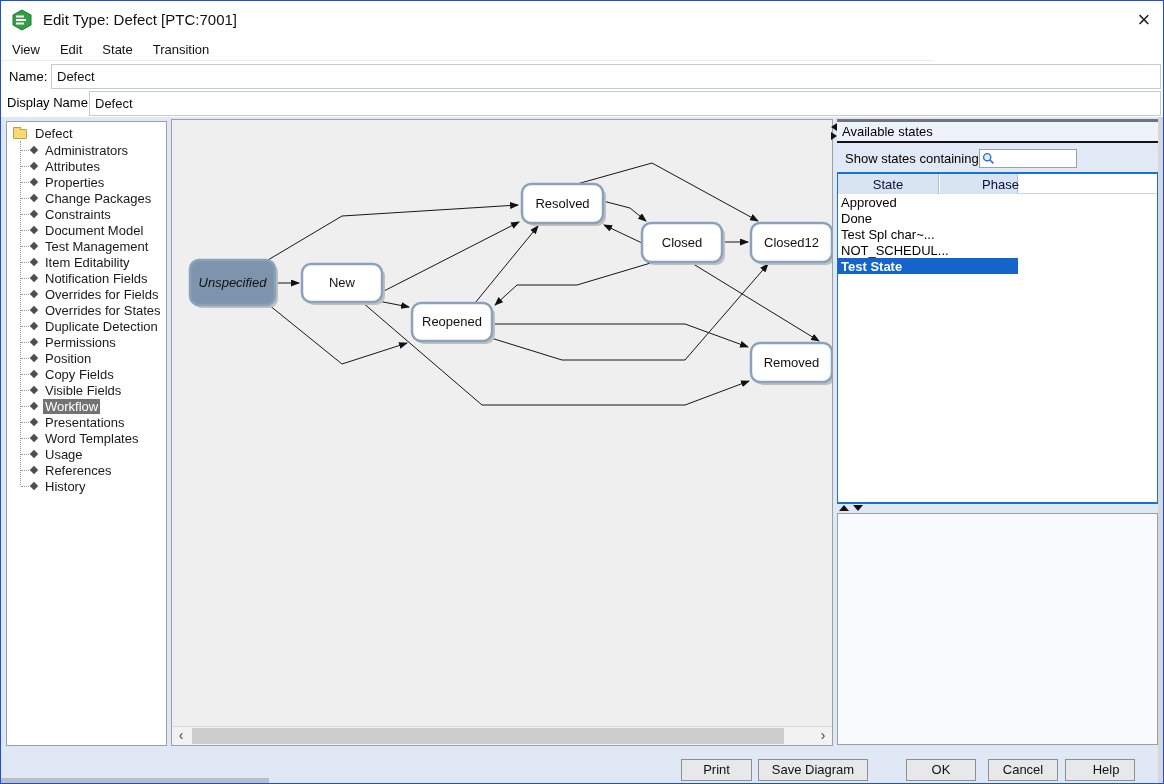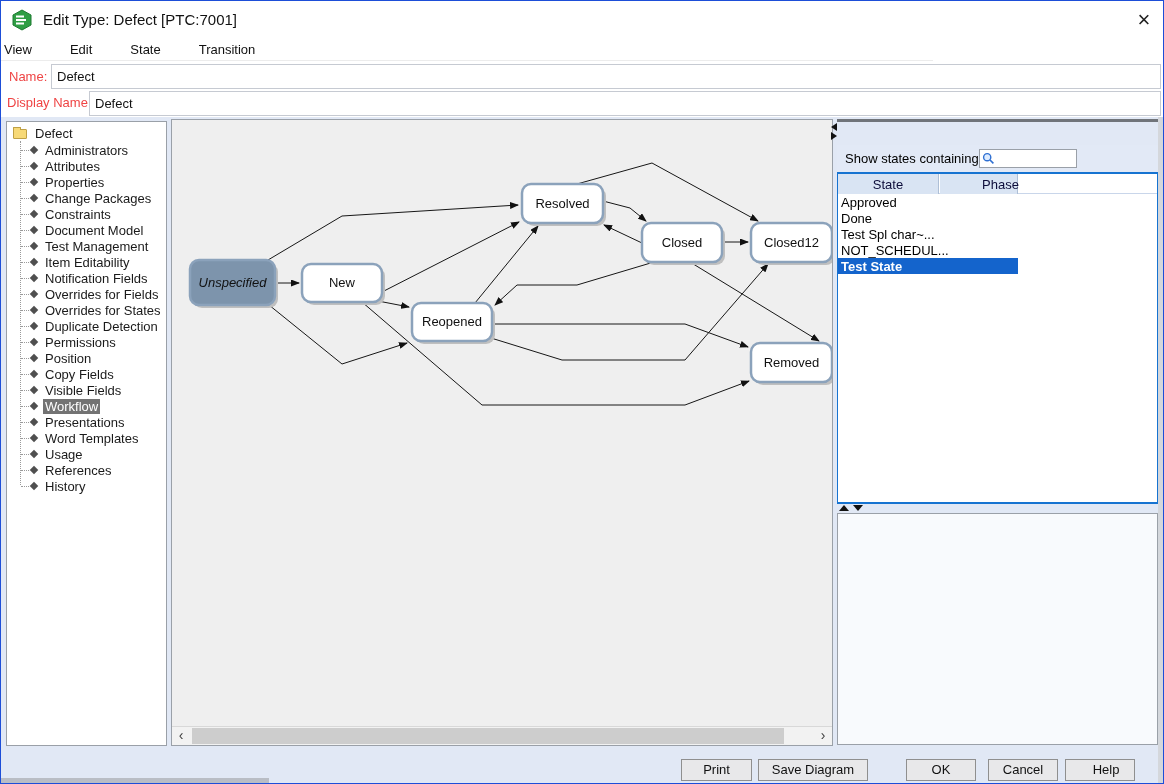--- a/index.html
+++ b/index.html
@@ -10,24 +10,24 @@
     overflow:hidden;border:1px solid #1d4ed8;
   }
   
   .titlebar{position:absolute;left:0;top:0;width:1164px;height:38px;background:#fff;}
   .app-icon{position:absolute;left:10px;top:8px;width:22px;height:22px;}
   .title-text{position:absolute;left:42px;top:10px;font-size:15px;color:#111;}
   .close-btn{position:absolute;right:8px;top:6px;width:26px;height:26px;text-align:center;
     font-size:22px;line-height:26px;color:#222;cursor:pointer;font-weight:300;}
   
   .menubar{position:absolute;left:0;top:38px;width:932px;height:22px;background:#fff;
-    display:flex;align-items:center;padding-left:0;border-bottom:1px solid #ececec;gap:18px;}
+    display:flex;align-items:center;padding-left:8px;border-bottom:1px solid #ececec;}
   .menu-item{margin-right:14px;padding:2px 3px;color:#111;}
   
-  .field-label{position:absolute;color:#ef4444;}
+  .field-label{position:absolute;color:#000000;}
   .lbl-name{left:8px;top:68px;}
   .lbl-display{left:6px;top:94px;}
   .txt-input{position:absolute;height:25px;background:#fff;border:1px solid #c6cad2;
     font-family:"Liberation Sans",sans-serif;font-size:13px;color:#111;padding:0 5px;outline:none;}
   .inp-name{left:50px;top:63px;width:1110px;}
   .inp-display{left:88px;top:90px;width:1072px;}
   
   .content-bg{position:absolute;left:0;top:116px;width:1164px;height:668px;background:#e1e8f5;}
   
   .tree-panel{position:absolute;left:5px;top:120px;width:161px;height:625px;background:#fff;
@@ -322,20 +322,21 @@
     </div>
   </div>
 
   <div class="tri tri-left"></div>
   <div class="tri tri-right"></div>
   <div class="tri tri-up"></div>
   <div class="tri tri-down"></div>
 
   <div class="right-panel">
     <div class="rp-darkbar"></div>
+    <div class="rp-title">Available states</div>
     <div class="rp-search">
       <span>Show states containing</span>
       <div class="search-box">
         <svg class="mag-icon" viewBox="0 0 13 13">
           <circle cx="5.2" cy="5.2" r="3.6" fill="#dcebff" stroke="#2e6fd2" stroke-width="1.4"></circle>
           <line x1="8" y1="8" x2="11.4" y2="11.4" stroke="#2e6fd2" stroke-width="1.6"></line>
         </svg>
         <input value="" style="">
       </div>
     </div>

